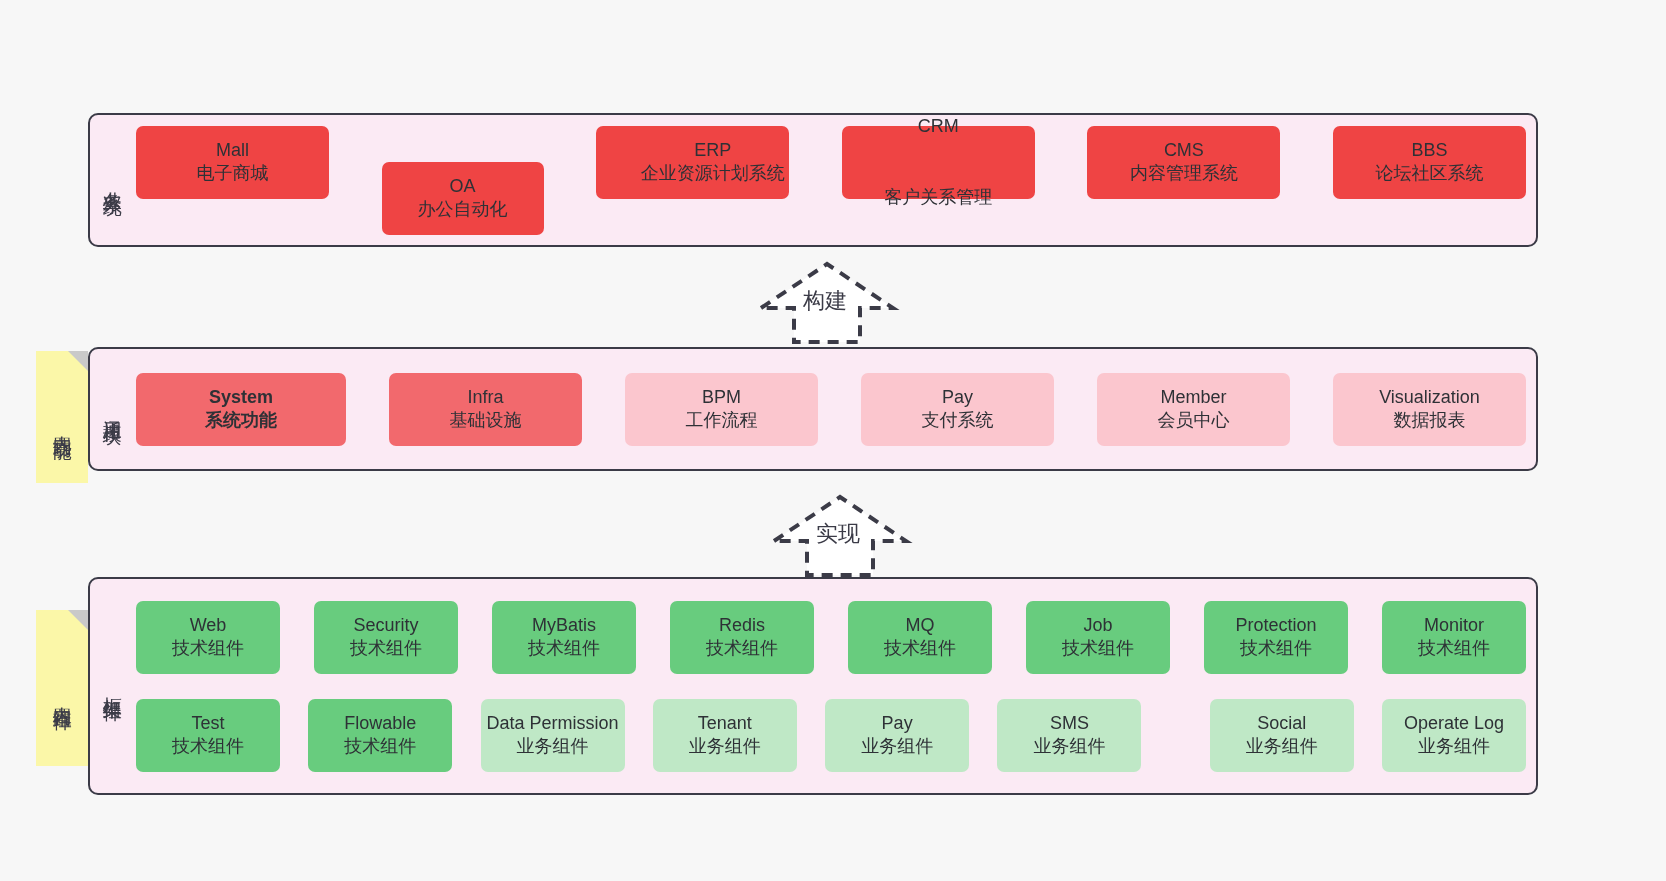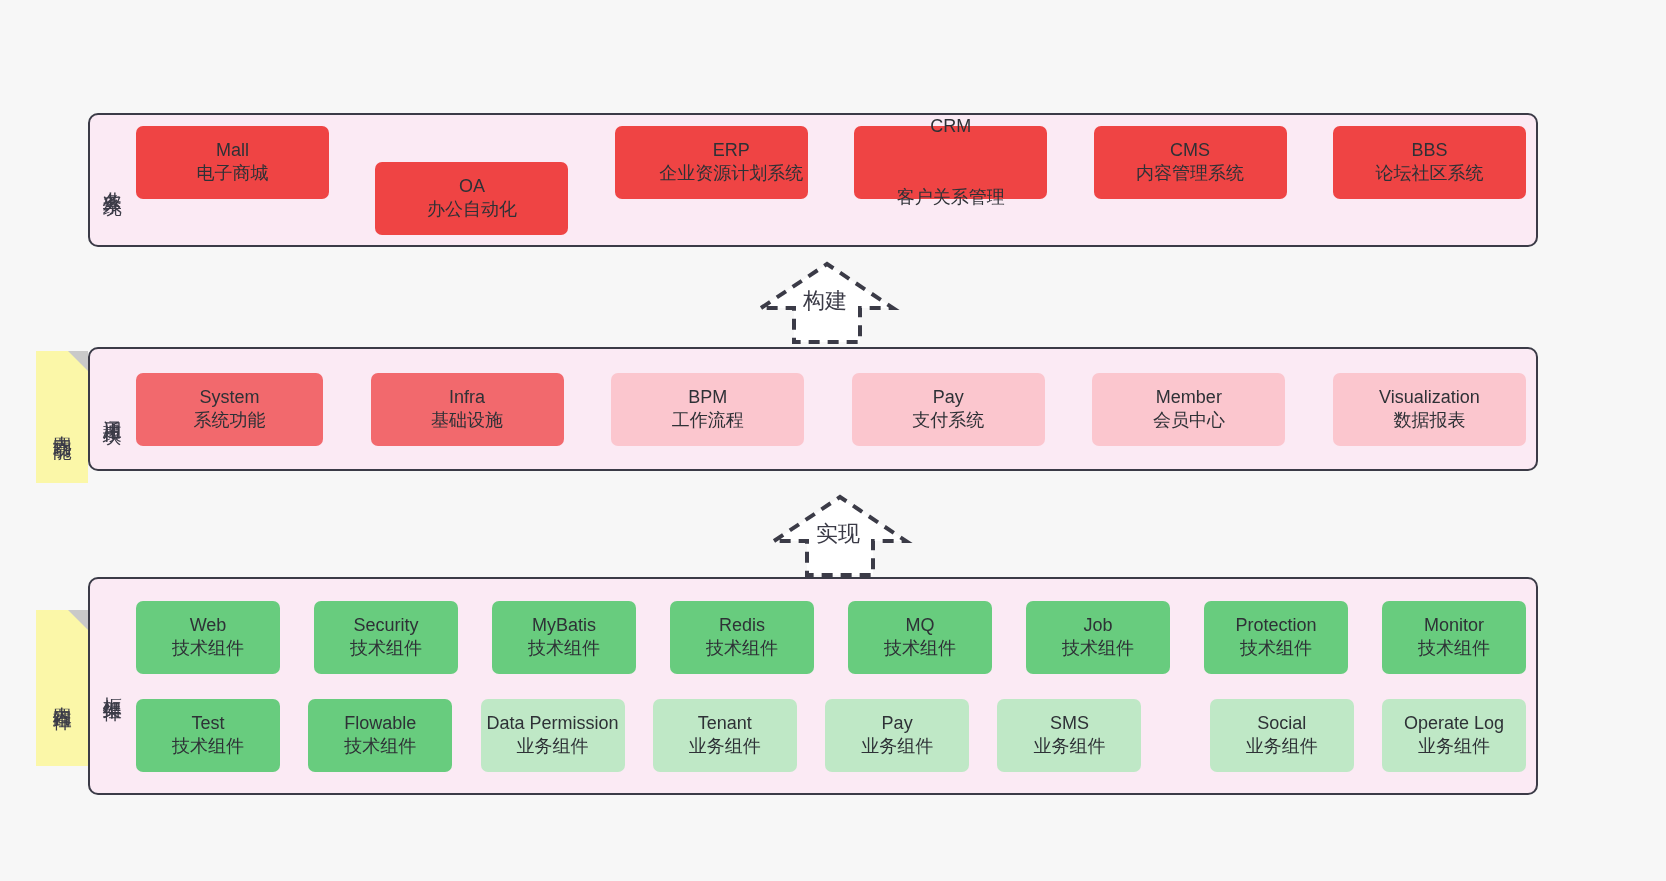--- a/index.html
+++ b/index.html
@@ -124,21 +124,21 @@
 <div class="canvas">
 
   <div class="layer" id="layer-business" style="left:88px;top:113px;width:1450px;height:134px;">
     <div class="layer-title">业务系统</div>
     <div class="layer-body">
       <div class="row" id="row-business">
           <div class="node n-blue" style="width: 193px; height: 73px;">
             <span class="en">Mall</span>
             <span class="cn">电子商城</span>
           </div>
-          <div class="node n-blue" style="width: 193px; height: 73px; margin-top: 36px;">
+          <div class="node n-blue" style="width: 162px; height: 73px; margin-top: 36px;">
             <span class="en">OA</span>
             <span class="cn">办公自动化</span>
           </div>
           <div class="node n-blue" style="width: 193px; height: 73px; padding-left: 40px;">
             <span class="en">ERP</span>
             <span class="cn">企业资源计划系统</span>
           </div>
           <div class="node n-blue" style="width: 193px; height: 73px; gap: 48px;">
             <span class="en">CRM</span>
             <span class="cn">客户关系管理</span>
@@ -164,21 +164,21 @@
 
   <div class="note" style="left:36px;top:351px;height:132px;">
     <span class="fold"></span>
     <span class="note-text">内置功能</span>
   </div>
 
   <div class="layer" id="layer-common" style="left:88px;top:347px;width:1450px;height:124px;">
     <div class="layer-title">通用模块</div>
     <div class="layer-body">
       <div class="row" id="row-common">
-          <div class="node n-red" style="width: 187px; height: 73px;">
+          <div class="node n-red" style="width: 210px; height: 73px; font-weight: bold;">
             <span class="en">System</span>
             <span class="cn">系统功能</span>
           </div>
           <div class="node n-red" style="width: 193px; height: 73px;">
             <span class="en">Infra</span>
             <span class="cn">基础设施</span>
           </div>
           <div class="node n-pink" style="width: 193px; height: 73px;">
             <span class="en">BPM</span>
             <span class="cn">工作流程</span>

